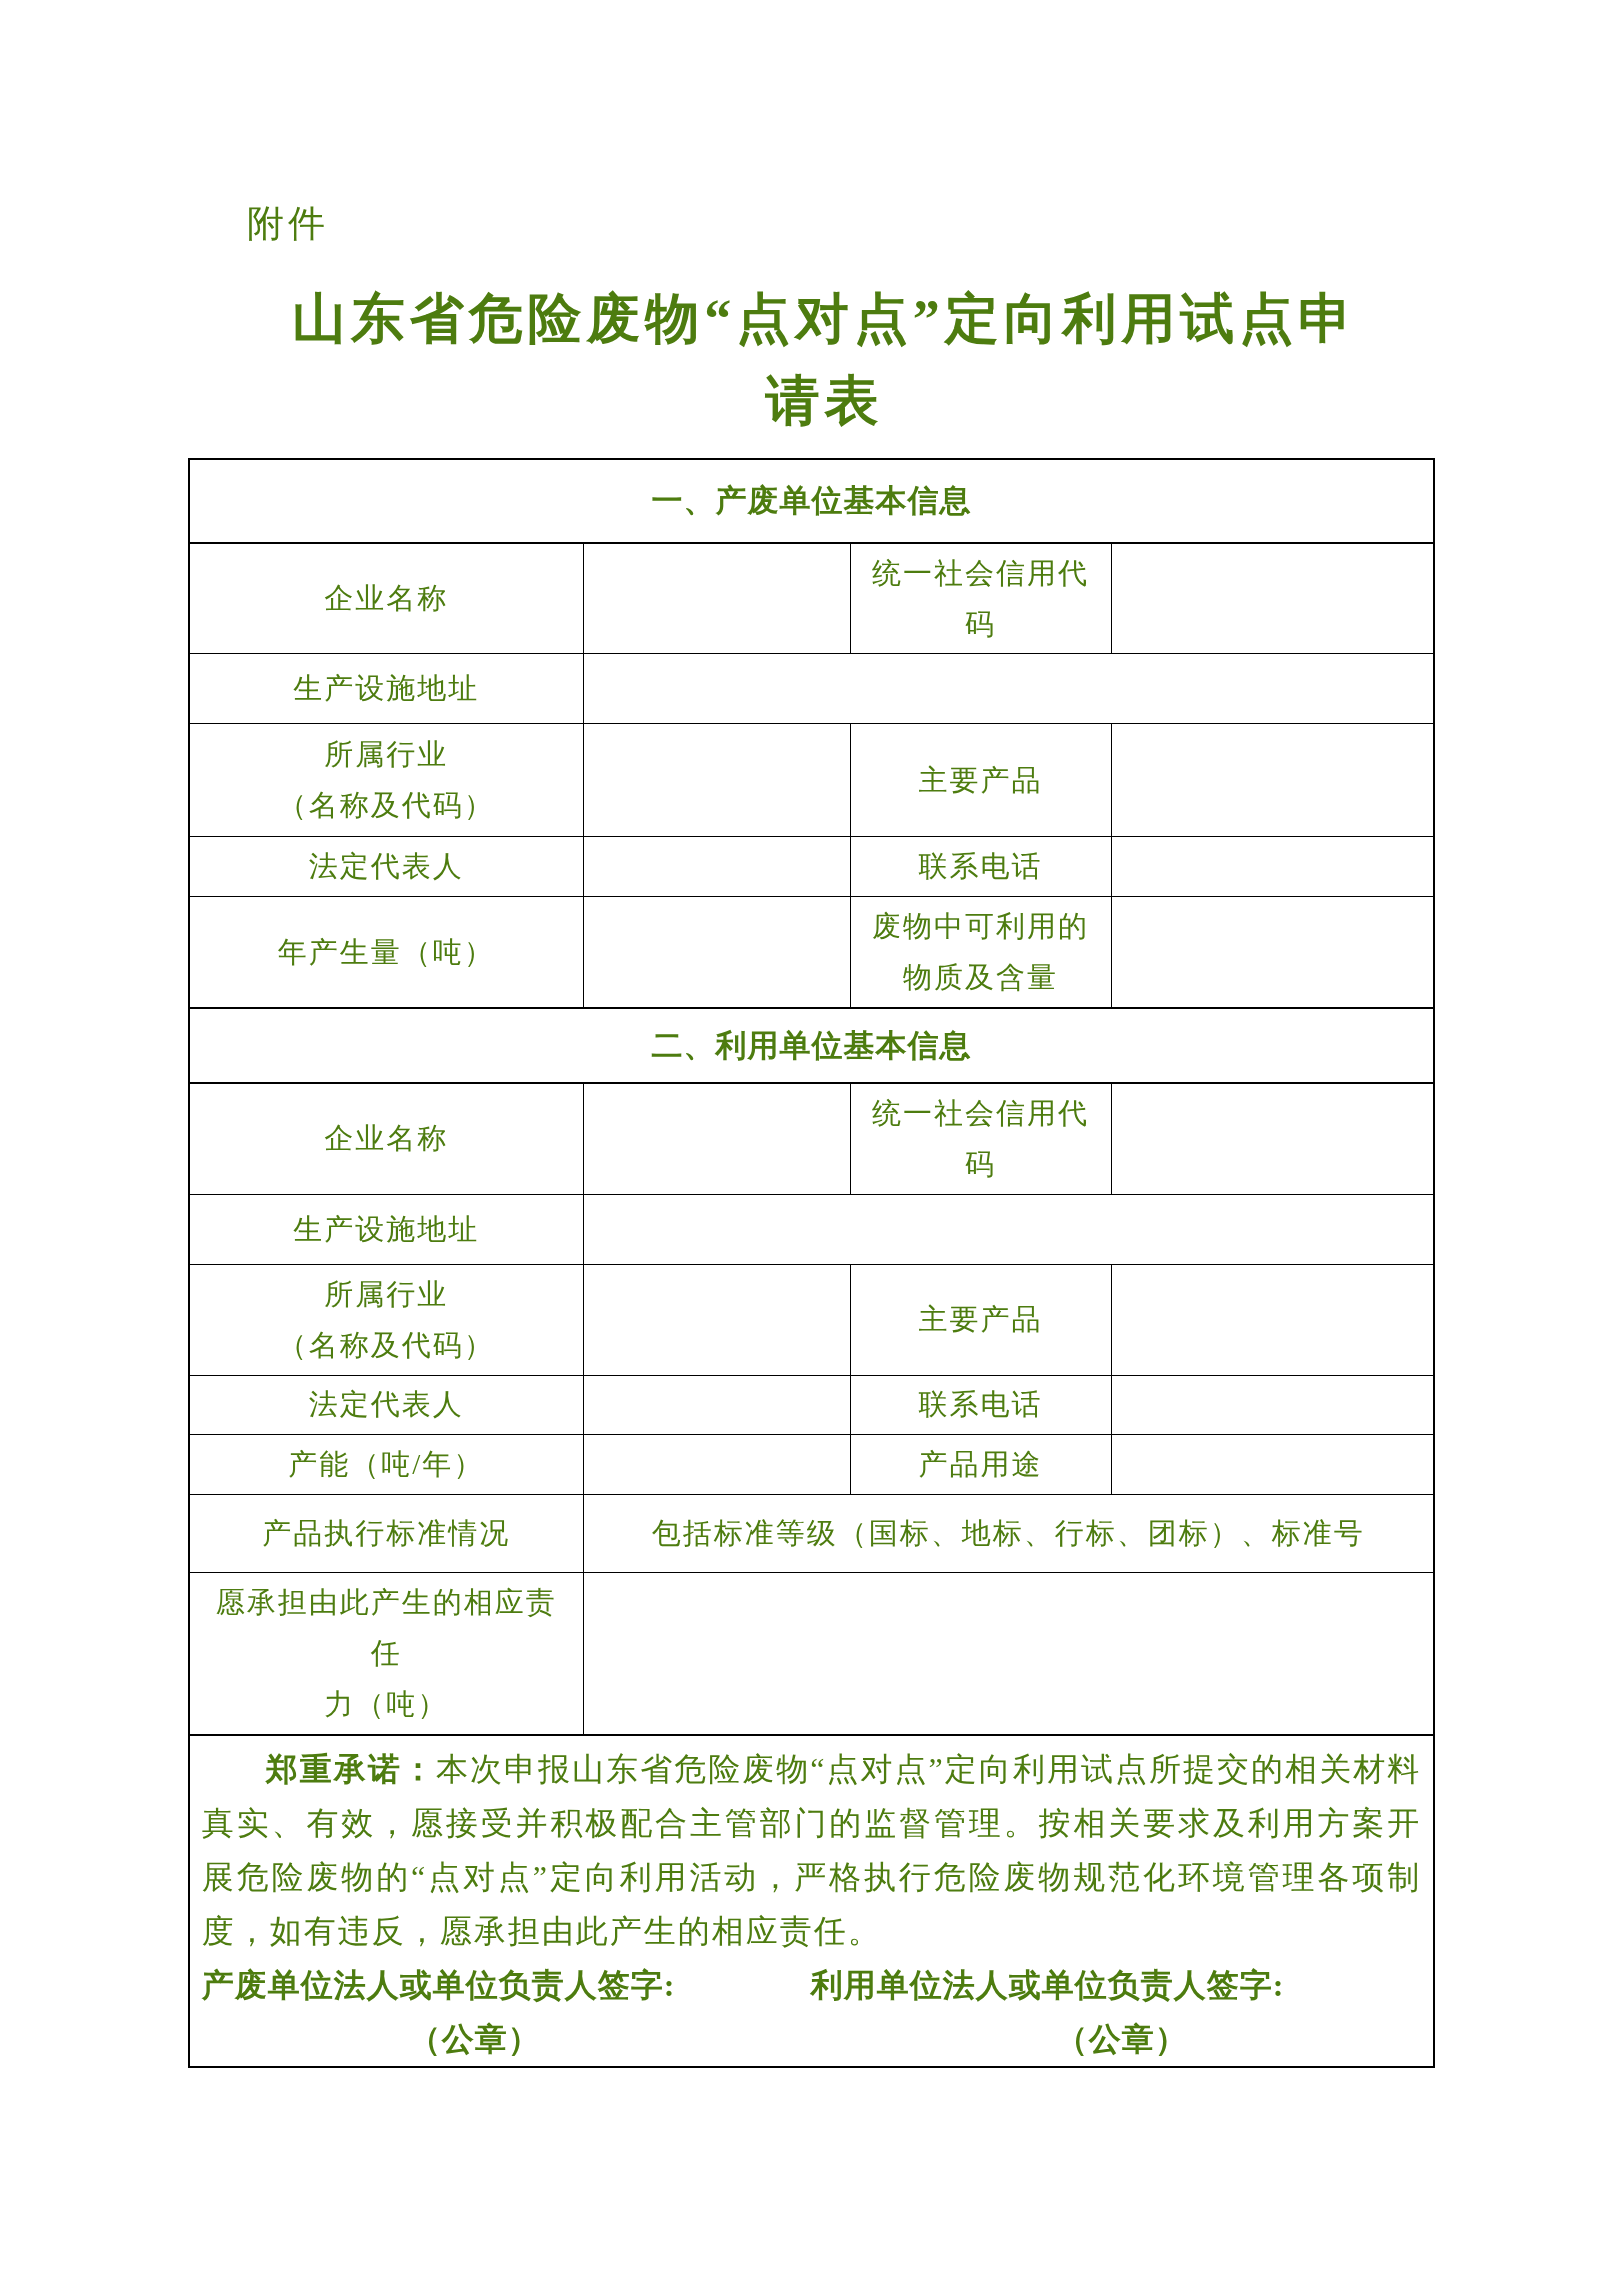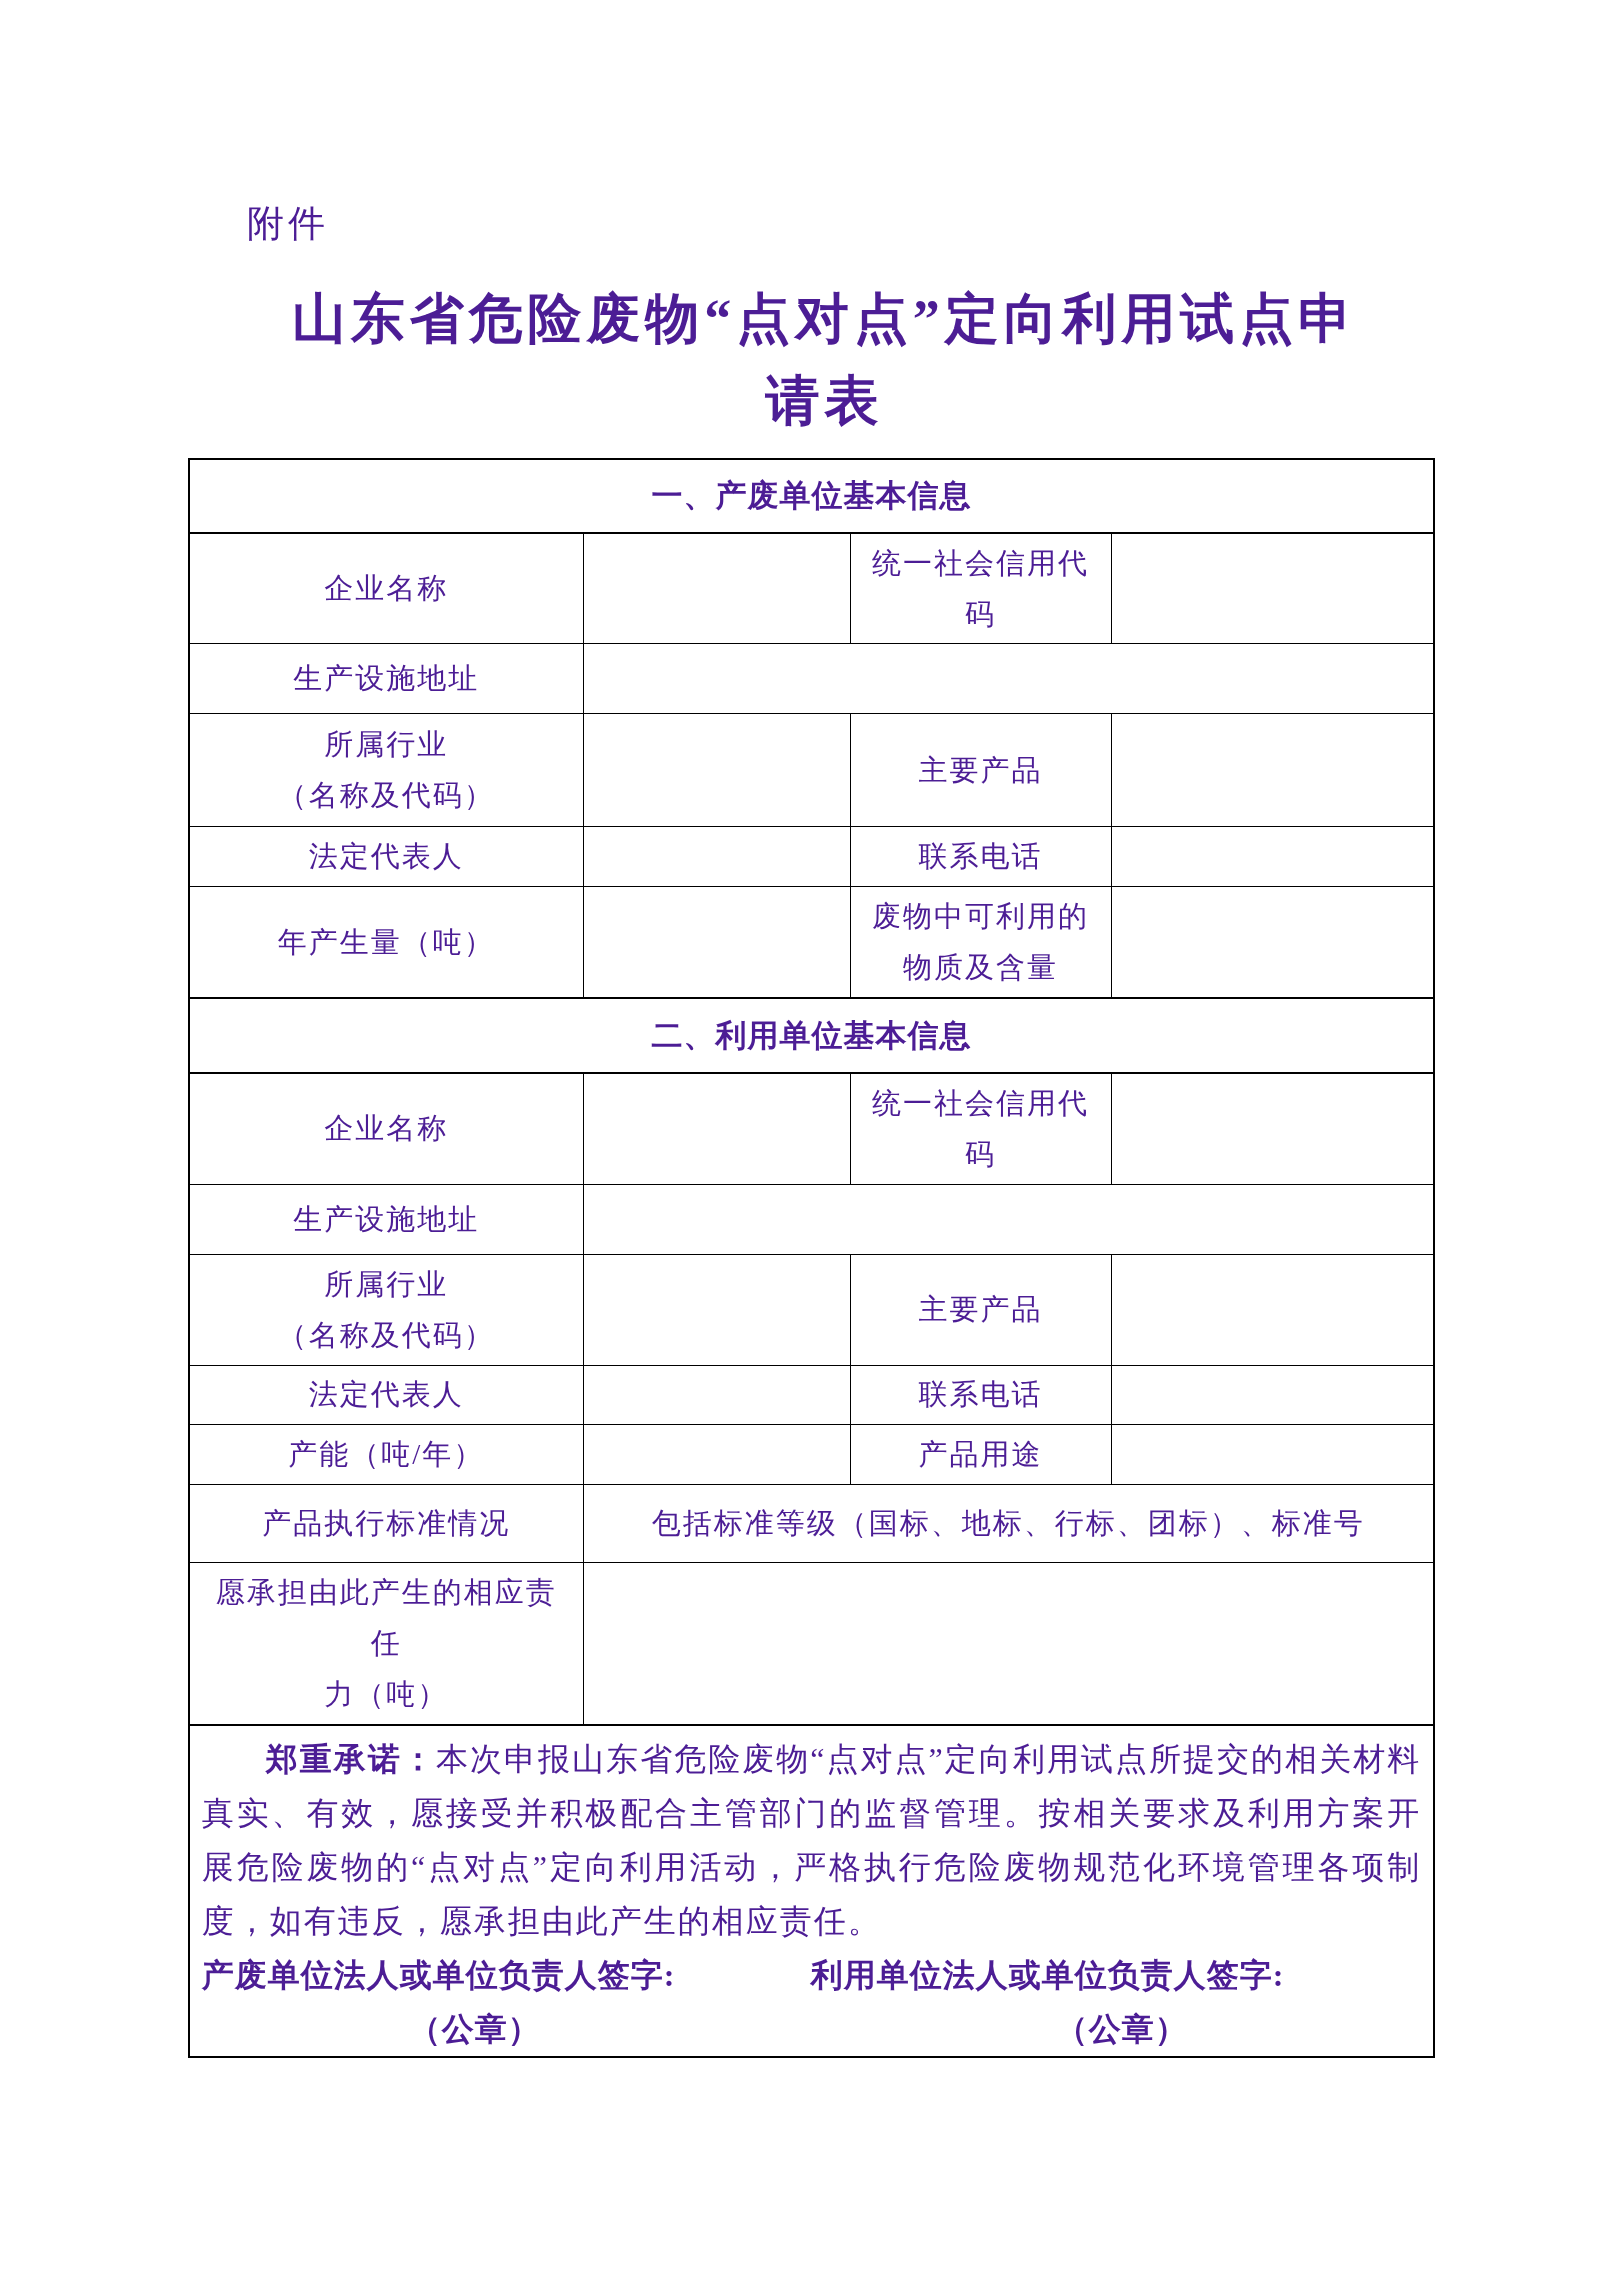--- a/index.html
+++ b/index.html
@@ -1,20 +1,20 @@
 <!DOCTYPE html>
 <html><head>
 <meta charset="utf-8">
 <style>
   html,body{margin:0;padding:0;background:#fff;}
   .page{
     position:relative;
     width:1621px;height:2293px;
     background:#ffffff;
-    color:#4c1d95;
+    color:#4d7c0f;
     font-family:"Liberation Serif","DejaVu Serif",serif;
     overflow:hidden;
   }
   .attachment{
     padding-top:202px;
     margin-left:247px;
     font-family:"Liberation Sans","DejaVu Sans",sans-serif;
     font-size:37px;
     line-height:43px;
     letter-spacing:3.9px;
@@ -94,21 +94,21 @@
 
   <table class="form">
     <colgroup>
       <col style="width:394px">
         <col style="width:267px">
         <col style="width:261px">
         <col style="width:323px">
     </colgroup>
 
     <tbody>
-        <tr class="sec1" style="height:74px">
+        <tr class="sec1" style="height:84px">
       <td class="sec" colspan="4">一、产废单位基本信息</td>
     </tr>
 
     <tr style="height:109px">
       <td>企业名称</td>
       <td></td>
       <td class="al wrap2">统一社会信用代
 码</td>
       <td></td>
     </tr>

